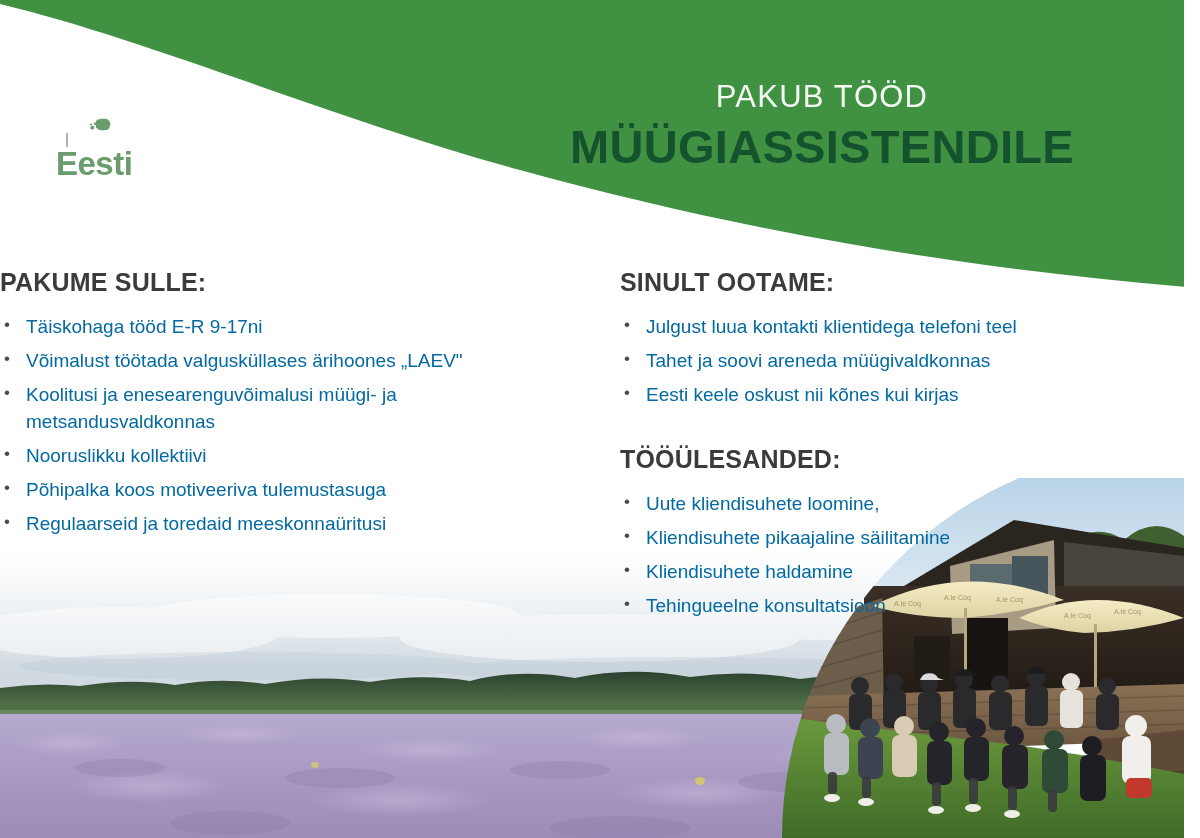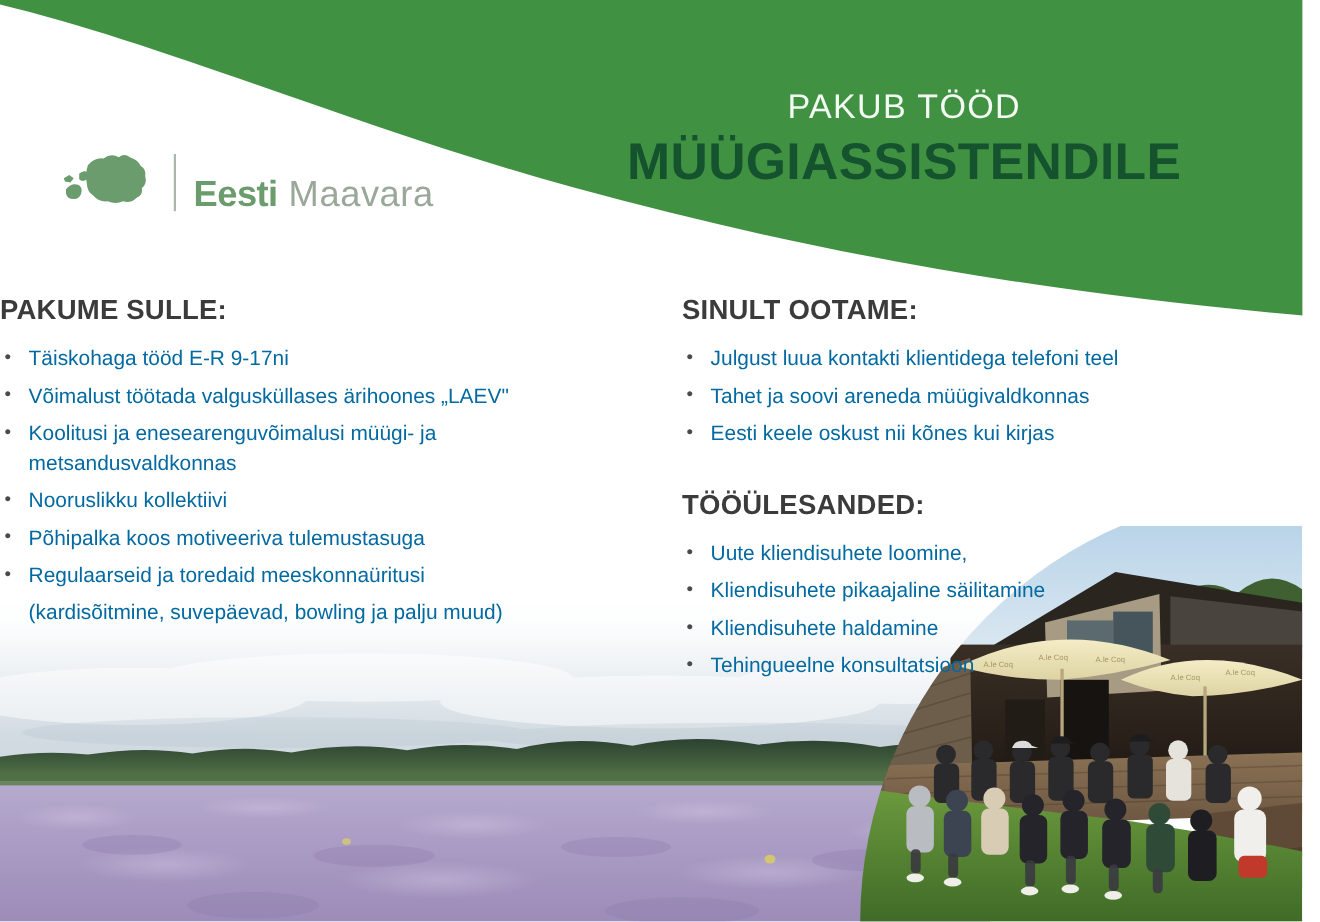--- a/index.html
+++ b/index.html
@@ -51,25 +51,26 @@
     font-weight: bold;
     letter-spacing: 0.3px;
     color: #14532d;
     line-height: 1.15;
   }
 
   
   .logo {
     position: absolute;
     left: 56px;
-    top: 128px;
+    top: 116px;
     z-index: 5;
     display: flex;
-    align-items: flex-end;
+    align-items: flex-start;
     height: 64px;
+    flex-direction: column;
   }
   .logo-map { width: 92px; height: 60px; display:block; }
   .logo-divider {
     width: 2px;
     height: 52px;
     background: #a9b8a9;
     margin: 0 16px 0 10px;
   }
   .logo-wordmark {
     display: flex;
@@ -430,36 +431,34 @@
                  q-5,5 -12,3
                  q-7,3 -14,0
                  q-8,1 -13,-5
                  q-6,-4 -6,-11
                  q-2,-9 1,-17 z"></path>
       </g>
     </svg>
     <div class="logo-divider"></div>
     <div class="logo-wordmark">
       <span class="logo-word-1">Eesti</span>
-      <span class="logo-word-2">Maavara</span>
     </div>
   </div>
 
   <div class="content">
 
     <div class="col-left">
       <div class="section-head">PAKUME SULLE:</div>
       <ul class="bullets">
         <li>Täiskohaga tööd E-R 9-17ni</li>
         <li>Võimalust töötada valgusküllases ärihoones „LAEV"</li>
         <li>Koolitusi ja enesearenguvõimalusi müügi- ja metsandusvaldkonnas</li>
         <li>Nooruslikku kollektiivi</li>
         <li>Põhipalka koos motiveeriva tulemustasuga</li>
         <li>Regulaarseid ja toredaid meeskonnaüritusi</li>
-        <li class="no-bullet sub-note">(kardisõitmine, suvepäevad, bowling ja palju muud)</li>
       </ul>
     </div>
 
     <div class="col-right">
       <div class="section-head">SINULT OOTAME:</div>
       <ul class="bullets">
         <li>Julgust luua kontakti klientidega telefoni teel</li>
         <li>Tahet ja soovi areneda müügivaldkonnas</li>
         <li>Eesti keele oskust nii kõnes kui kirjas</li>
       </ul>

